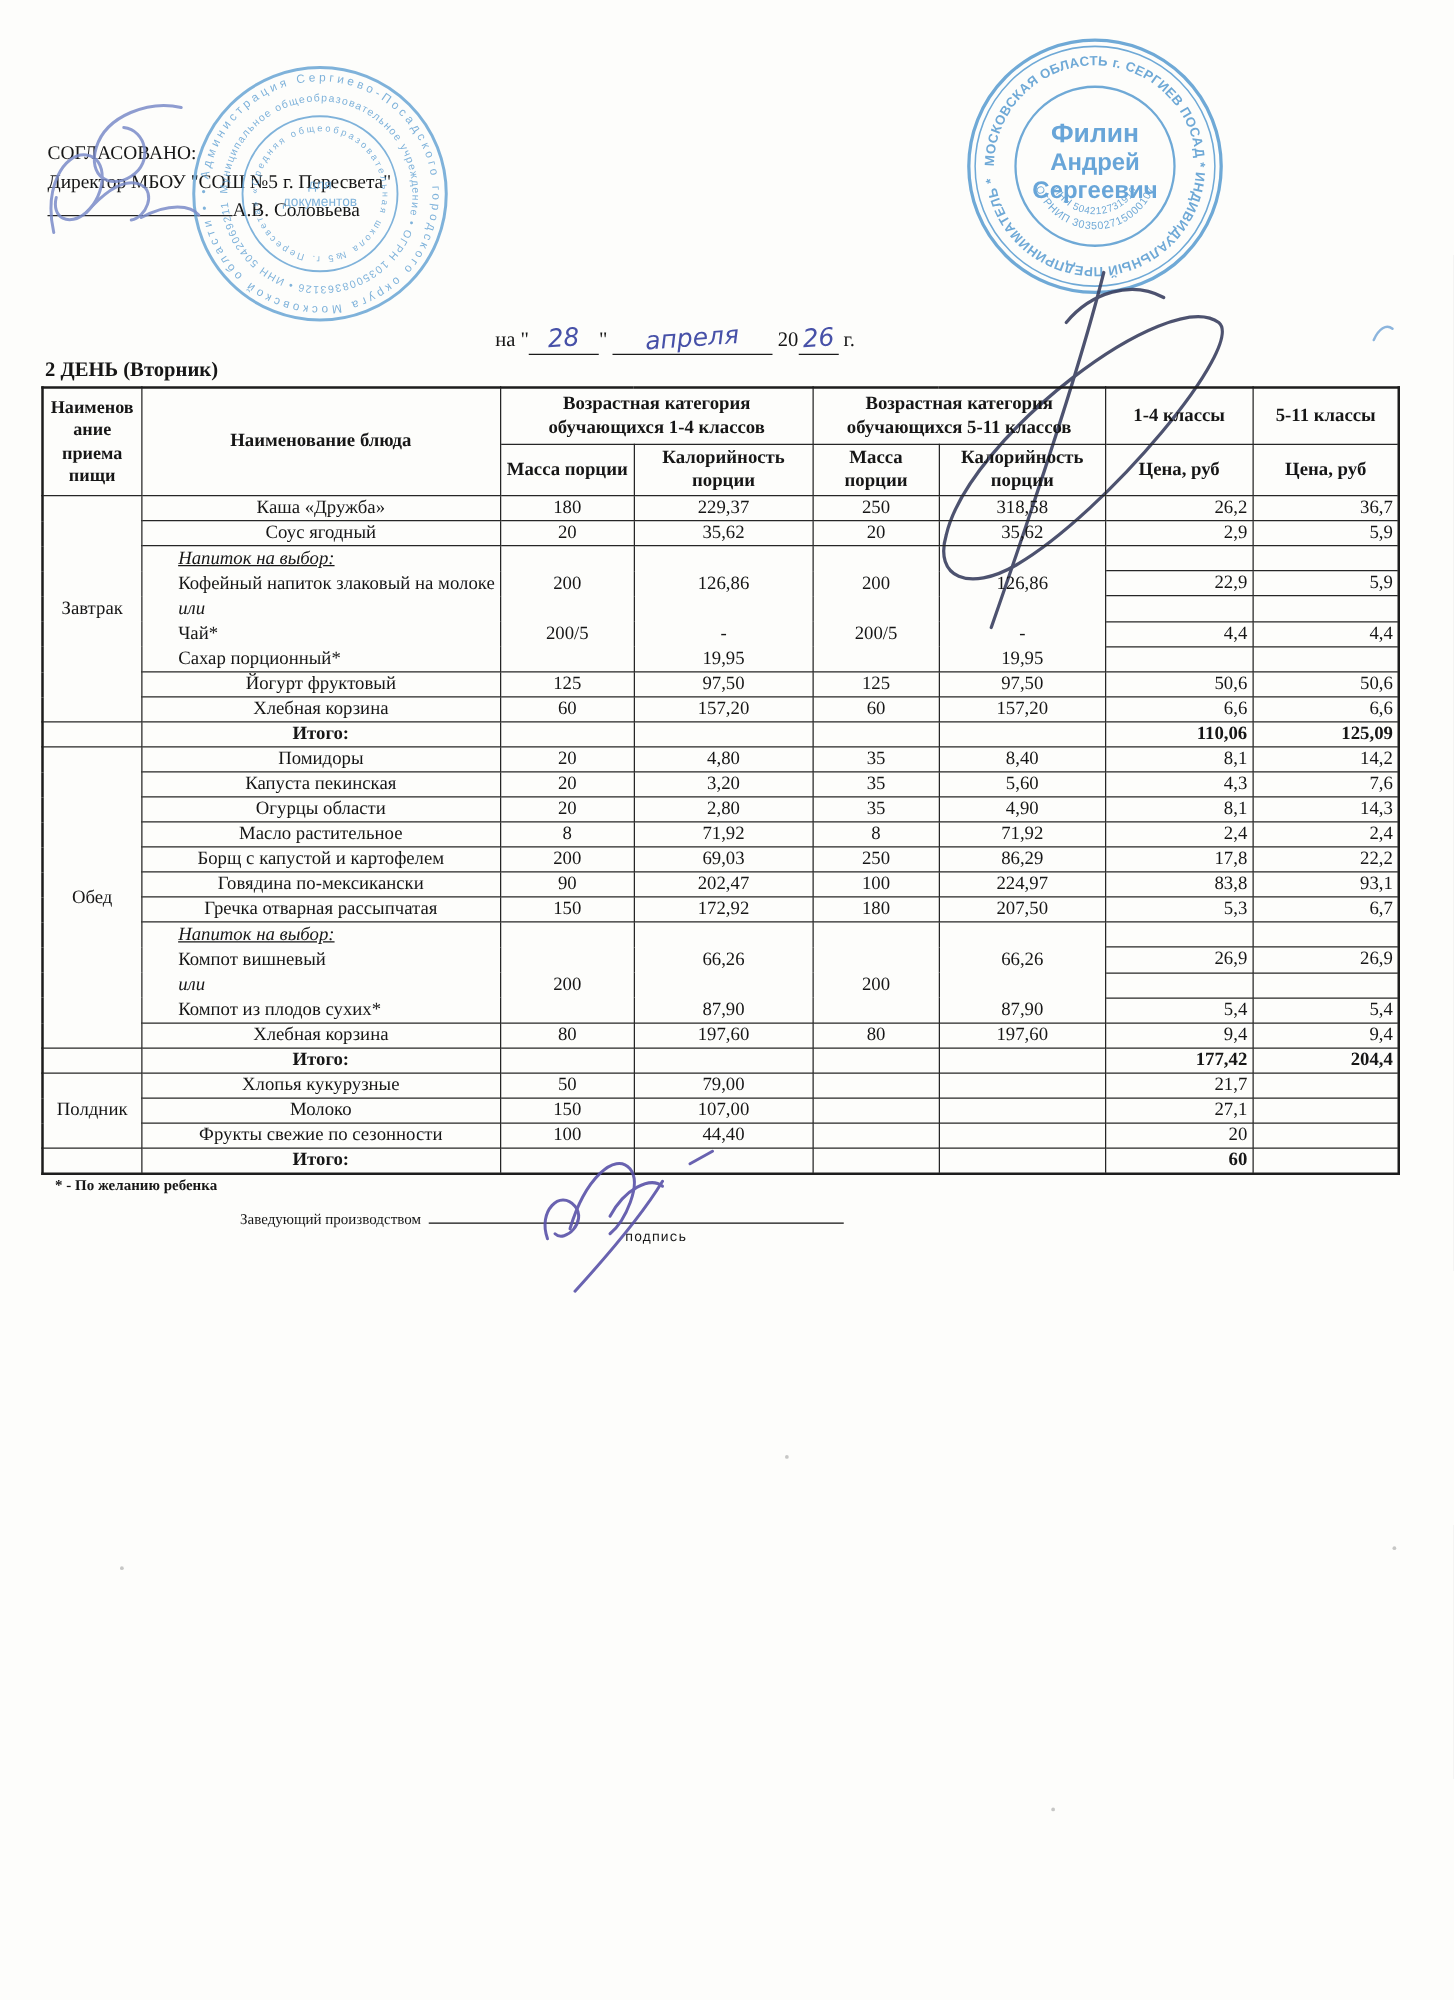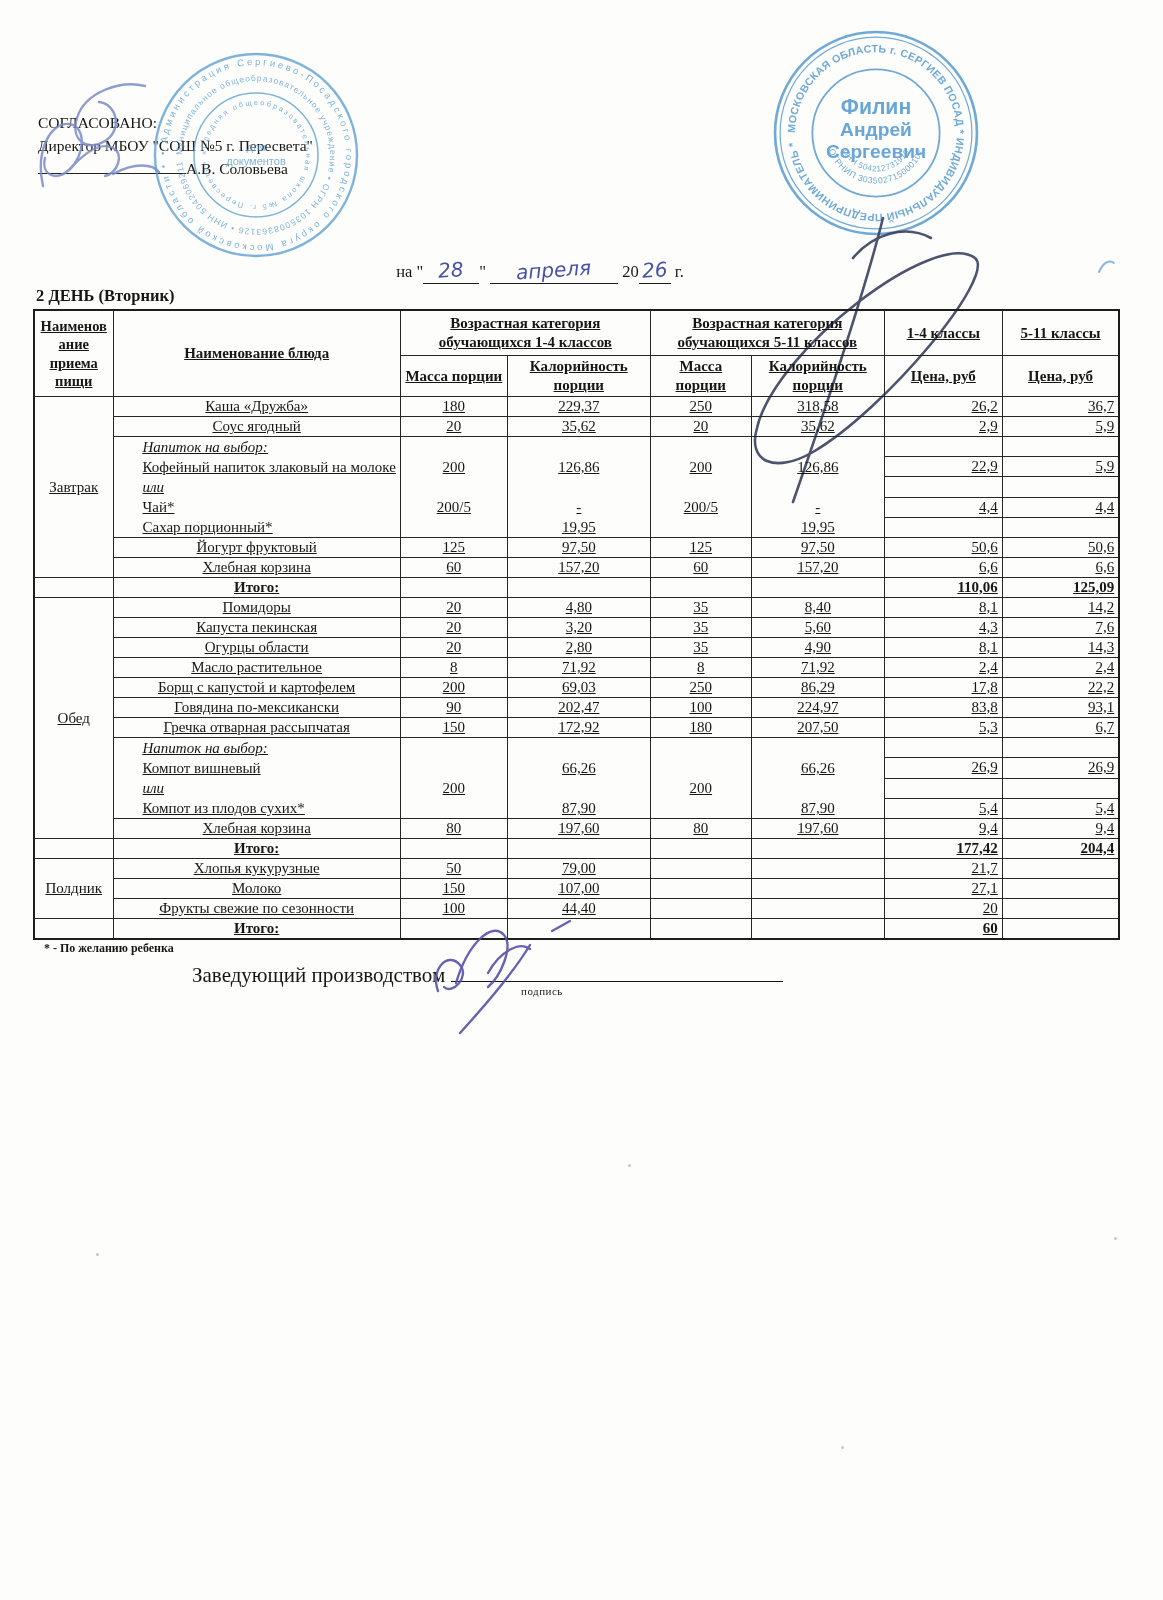--- a/index.html
+++ b/index.html
@@ -14,42 +14,42 @@
   .title{font-size:22px;font-weight:bold;letter-spacing:.4px;}
   .subtitle{font-size:16.5px;margin-top:4px;}
   .dateline{left:0;top:261px;width:1080px;text-align:center;font-size:16.5px;}
   .dslot{display:inline-block;border-bottom:1.6px solid #1a1a1a;text-align:center;height:22px;}
   .hand{font-family:"DejaVu Sans",sans-serif;font-style:italic;color:#4751a8;font-size:20px;
         display:inline-block;transform:rotate(-4deg);line-height:18px;}
   .day-heading{left:36px;top:286px;font-size:16.5px;font-weight:bold;}
   
   table.menu{position:absolute;left:33px;top:309px;border-collapse:collapse;table-layout:fixed;}
   table.menu th,table.menu td{border:1px solid #262626;padding:0 4px;font-size:15px;overflow:hidden;}
-  table.menu{border:2px solid #1d1d1d;text-decoration:underline;}
+  table.menu{border:2px solid #1d1d1d;}
   table.menu th{font-weight:bold;text-align:center;line-height:1.25;overflow-wrap:anywhere;}
   tr.h1 th{height:44px;}
   tr.h2 th{height:40px;}
   th.cls{text-align:left;padding-left:7px;}
   td.meal{text-align:center;vertical-align:middle;font-size:15px;}
   td.dish{text-align:center;padding-left:5px;white-space:nowrap;}
   td.c{text-align:center;}
   td.r{text-align:right;padding-right:5px;margin-left:36px;}
   td.b{font-weight:bold;}
   tbody td{height:19px;line-height:19px;}
   td.blockcell{vertical-align:top;padding:0;}
   .lines,.slots{display:flex;flex-direction:column;}
   .lines div{height:20px;line-height:20px;padding-left:5px;white-space:nowrap;margin-left:20px;}
   .slots div{height:20px;line-height:20px;text-align:center;}
   .iu{font-style:italic;text-decoration:underline;}
   .i{font-style:italic;}
   
   .footnote{left:44px;top:941px;font-size:12px;font-weight:bold;}
-  .manager{left:192px;top:963px;font-size:21px;white-space:nowrap;}
+  .manager{left:192px;top:963px;font-size:12px;white-space:nowrap;}
   .mline{display:inline-block;width:332px;border-bottom:1.6px solid #111;height:15px;margin-left:6px;}
-  .caption{left:521px;top:985px;font-size:11px;letter-spacing:.5px;}
+  .caption{left:500px;top:985px;font-size:11px;letter-spacing:.5px;font-family:Liberation Mono, monospace;}
   
   svg text{font-family:"Liberation Sans",sans-serif;}
   .speck{position:absolute;width:3px;height:3px;border-radius:50%;background:rgba(60,60,60,.28);}
 </style>
 </head>
 <body>
 
 <div class="page">
 
   <div class="abs approval" style="left:38px;top:97px;">

